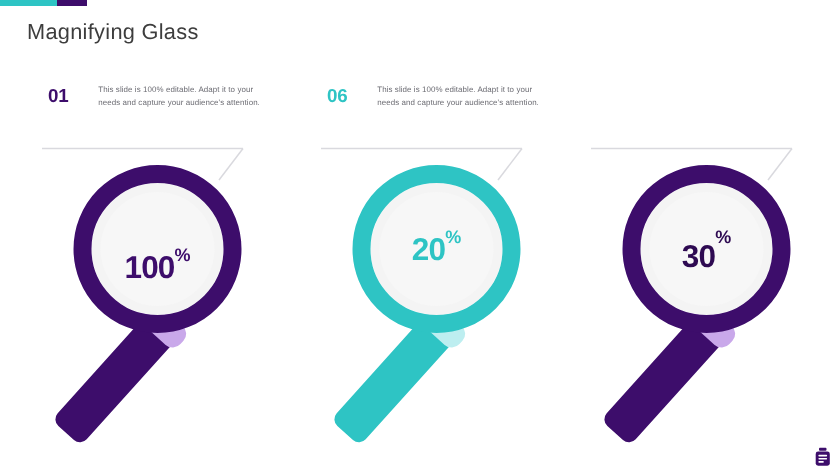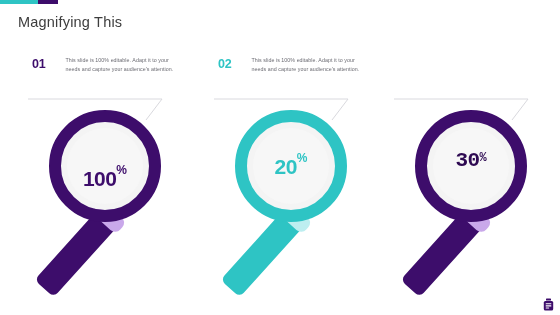--- a/index.html
+++ b/index.html
@@ -64,21 +64,21 @@
 <body>
 
 <div class="slide">
 
   <div class="topbar">
     <div class="seg-teal"></div>
     <div class="seg-purple"></div>
     <div class="seg-rest"></div>
   </div>
 
-  <div class="title">Magnifying This</div>
+  <div class="title">Magnifying Glass</div>
 
   <div class="cols">
 
     <div class="col col-1">
 
       <div class="callout">
         <div class="num num-purple">01</div>
         <div class="body">This slide is 100% editable. Adapt it to your needs and capture your audience's attention.</div>
       </div>
 
@@ -111,21 +111,21 @@
             <span style="font-size:21px;font-weight:700;color:#3d0d6b;letter-spacing:-.6px;line-height:1;">100</span>
               <span style="font-size:12px;font-weight:700;color:#3d0d6b;line-height:1;align-self:flex-start;margin-top:2px;">%</span>
           </div>
         </div>
       </div>
     </div>
 
     <div class="col col-2">
 
       <div class="callout">
-        <div class="num num-teal">02</div>
+        <div class="num num-teal">06</div>
         <div class="body">This slide is 100% editable. Adapt it to your needs and capture your audience's attention.</div>
       </div>
 
       <div class="connector">
         <svg width="156" height="26" viewBox="0 0 156 26" xmlns="http://www.w3.org/2000/svg">
           <line x1="0" y1="1" x2="134" y2="1" stroke="#d9d9de" stroke-width="1"></line>
           <line x1="134" y1="1" x2="118" y2="22" stroke="#d9d9de" stroke-width="1"></line>
         </svg>
       </div>
 
@@ -166,21 +166,21 @@
             <rect x="86" y="112" width="26" height="96" rx="6" fill="#3d0d6b"></rect>
           </g>
           <g transform="rotate(42 99 117)">
             <rect x="82" y="103" width="34" height="17" rx="7" fill="#c9a8ea"></rect>
           </g>
           <circle cx="99" cy="62" r="44" fill="#f4f4f4"></circle>
           <circle cx="99" cy="62" r="50" fill="none" stroke="#3d0d6b" stroke-width="12"></circle>
           <circle cx="99" cy="62" r="38" fill="#f7f7f7"></circle>
         </svg>
         <div style="position:absolute;left:0;top:0;width:186px;height:205px;pointer-events:none;">
-          <div style="position:absolute;left:53px;top:46px;width:92px;height:32px;display:flex;align-items:flex-start;justify-content:center;font-family:Liberation Mono, monospace;">
+          <div style="position:absolute;left:53px;top:46px;width:92px;height:32px;display:flex;align-items:flex-end;justify-content:center;">
             <span style="font-size:21px;font-weight:700;color:#2e0a52;letter-spacing:-.6px;line-height:1;">30</span>
               <span style="font-size:12px;font-weight:700;color:#2e0a52;line-height:1;align-self:flex-start;margin-top:2px;">%</span>
           </div>
         </div>
       </div>
     </div>
 
   </div>
 
   <div class="watermark">

